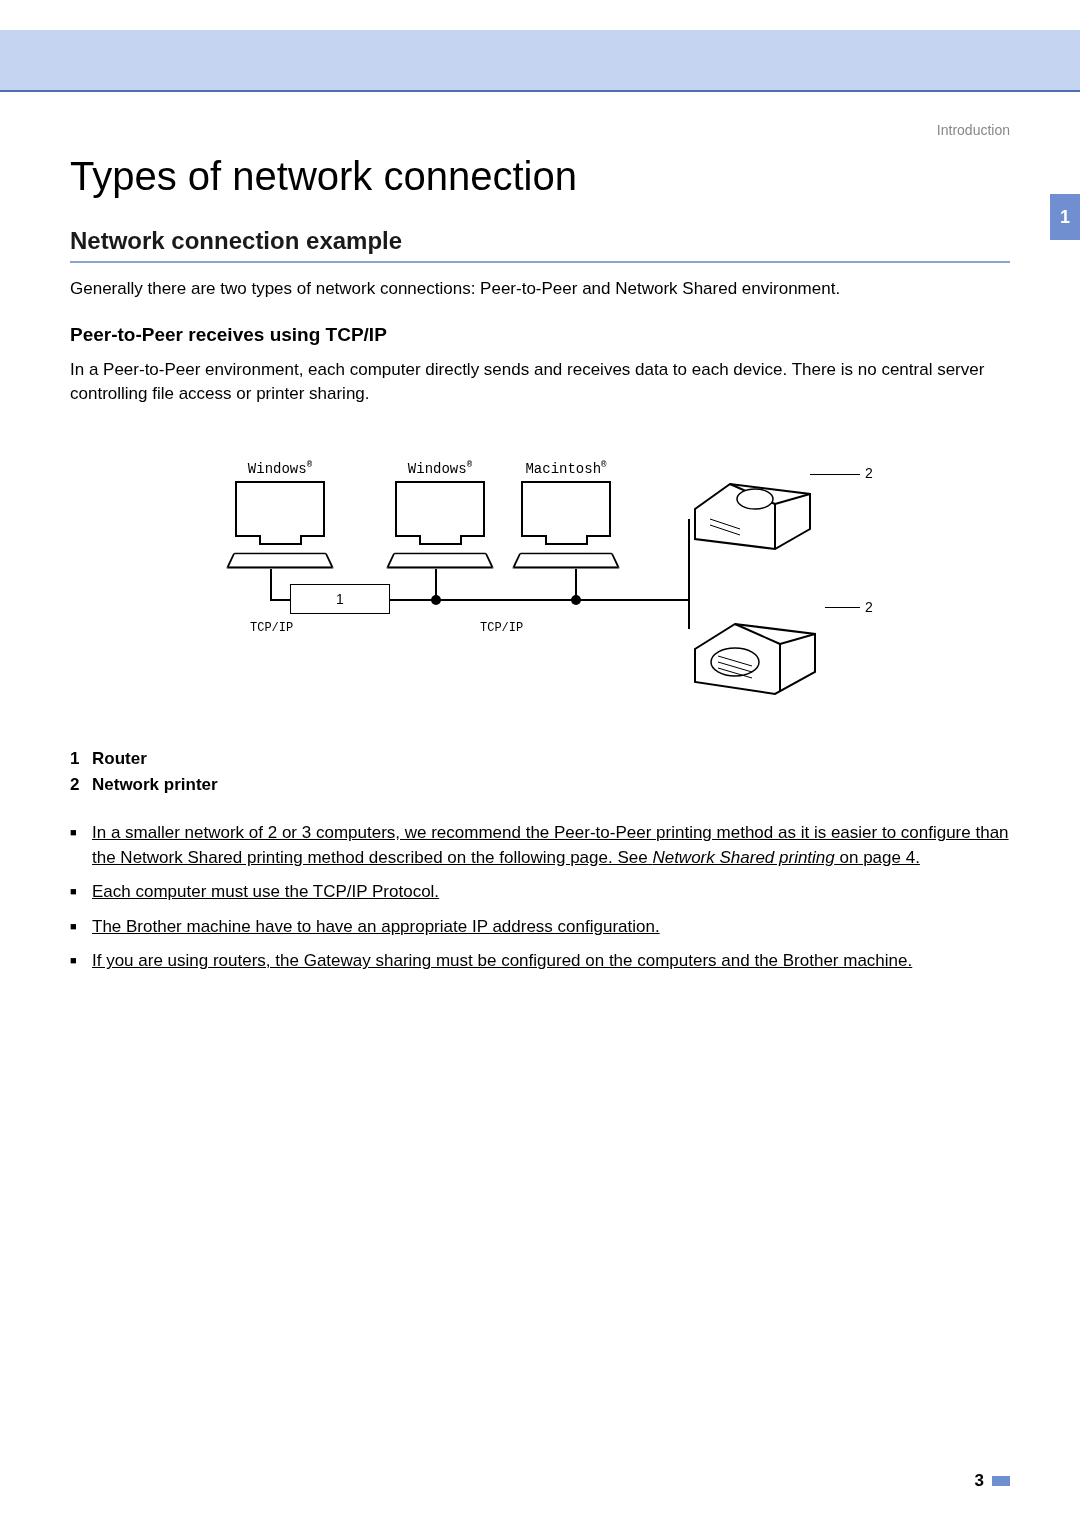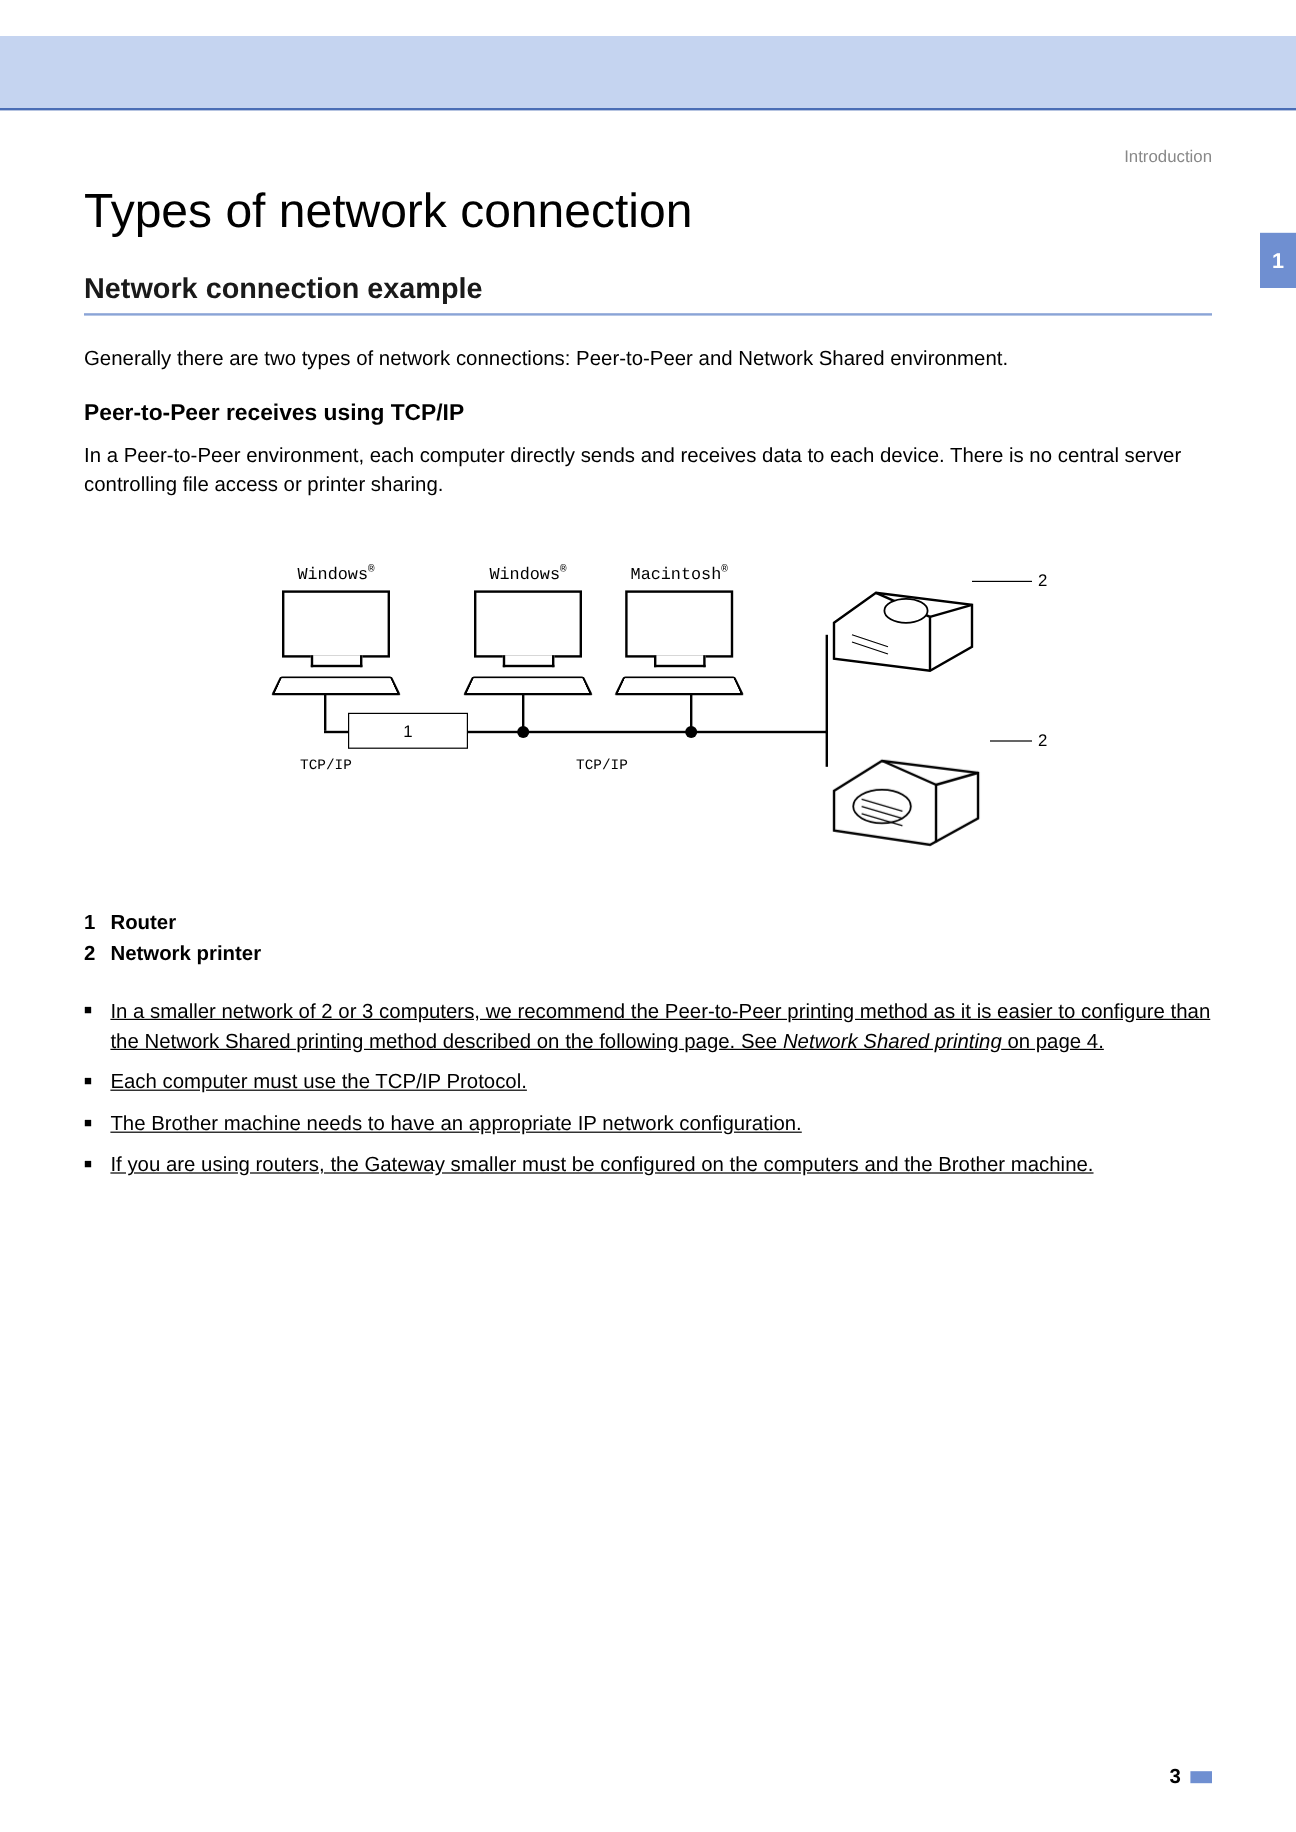--- a/index.html
+++ b/index.html
@@ -31,21 +31,21 @@
     font-size: 14px;
     color: #888;
     margin-bottom: 16px;
   }
   .h1 {
     font-size: 40px;
     font-weight: normal;
     margin-bottom: 28px;
   }
   .h2-wrap {
-    margin-bottom: 24px;
+    margin-bottom: 14px;
   }
   .h2 {
     font-size: 24px;
     font-weight: bold;
     color: #1a1a1a;
   }
   .h2-rule {
     height: 2px;
     background: #8aa4d6;
     margin-top: 6px;
@@ -302,22 +302,22 @@
     <div class="legend-item">
       <span class="legend-num">2</span><span>Network printer</span>
     </div>
   </div>
 
   <ul class="bullets">
     <li>
       <span>In a smaller network of 2 or 3 computers, we recommend the Peer-to-Peer printing method as it is easier to configure than the Network Shared printing method described on the following page. See </span><span class="italic">Network Shared printing</span><span> on page 4.</span>
     </li>
     <li>Each computer must use the TCP/IP Protocol.</li>
-    <li>The Brother machine needs to have an appropriate IP network configuration.</li>
-    <li>If you are using routers, the Gateway smaller must be configured on the computers and the Brother machine.</li>
+    <li>The Brother machine have to have an appropriate IP address configuration.</li>
+    <li>If you are using routers, the Gateway sharing must be configured on the computers and the Brother machine.</li>
   </ul>
 
 </div>
 
 <div class="side-tab">1</div>
 
 <div class="footer">
   <span class="page-num">3</span>
   <span class="footer-tick"></span>
 </div>

